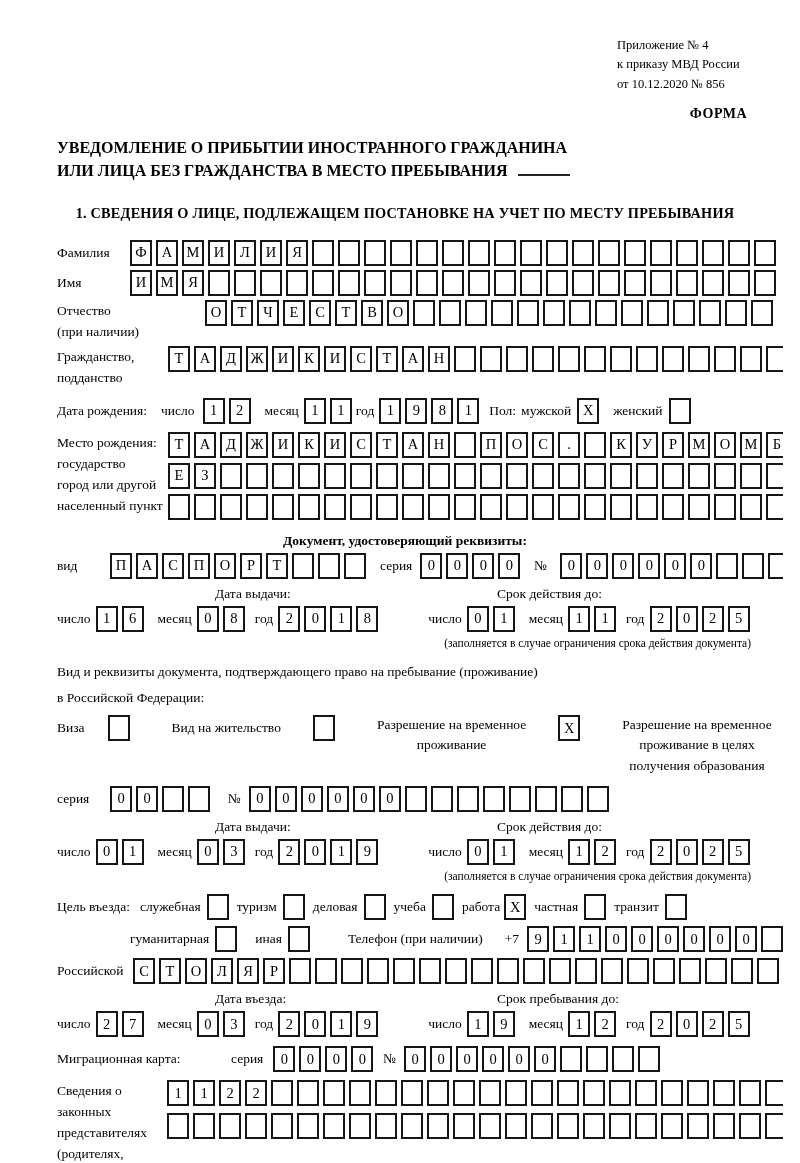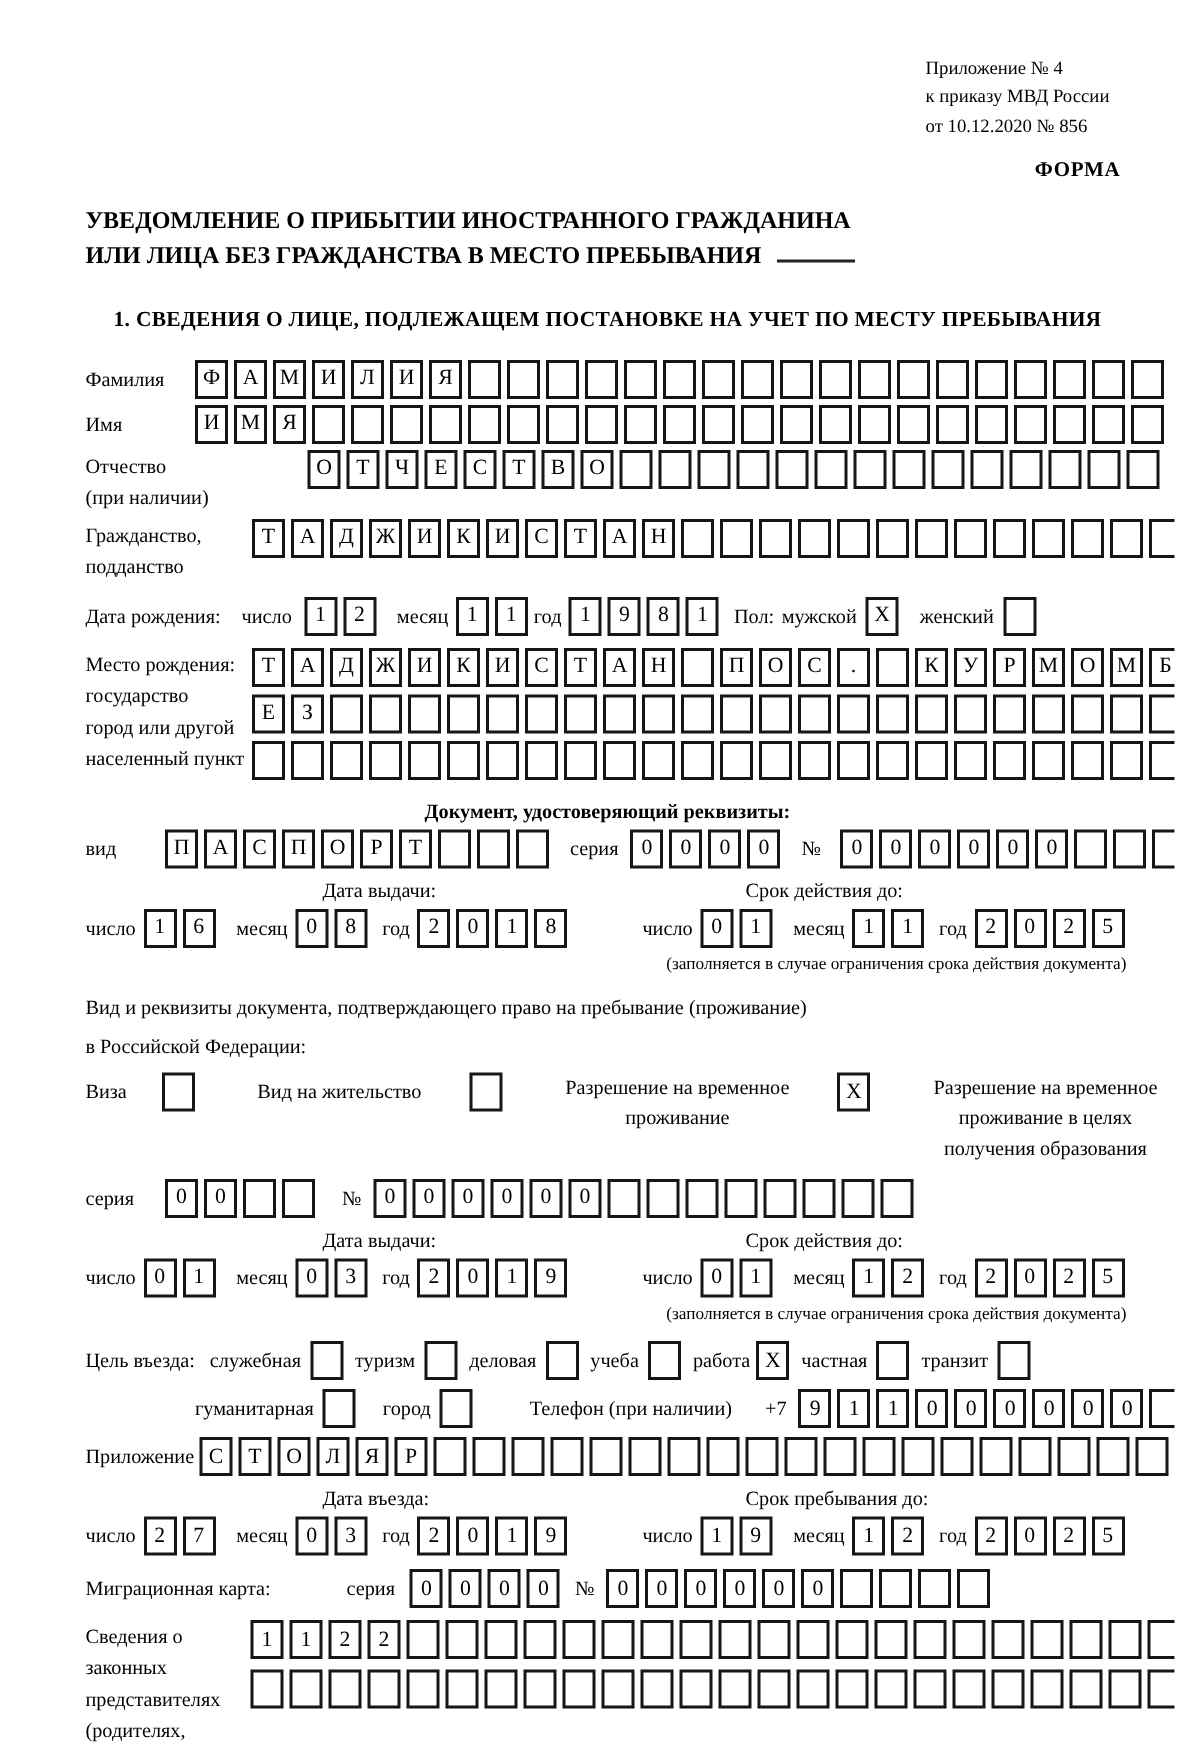--- a/index.html
+++ b/index.html
@@ -531,41 +531,41 @@
       <span class="chk"></span>
     </span>
   </div>
 
   <div class="row indent2" style="margin-top:6px">
     <span class="opt" style="margin-left:0">
       <span class="lbl">гуманитарная</span>
       <span class="chk"></span>
     </span>
     <span class="opt" style="margin-left:18px">
-      <span class="lbl">город</span>
+      <span class="lbl">иная</span>
       <span class="chk"></span>
     </span>
     <span class="lbl phone-lbl">Телефон (при наличии)</span>
     <span class="lbl phone-prefix">+7</span>
     <span class="strip">
         <span class="cell">9</span>
         <span class="cell">1</span>
         <span class="cell">1</span>
         <span class="cell">0</span>
         <span class="cell">0</span>
         <span class="cell">0</span>
         <span class="cell">0</span>
         <span class="cell">0</span>
         <span class="cell">0</span>
         <span class="cell"></span>
       </span>
   </div>
 
   <div class="row" style="margin-top:6px">
-    <span class="lbl w-prof">Приложение</span>
+    <span class="lbl w-prof">Российской</span>
     <span class="strip">
         <span class="cell">С</span>
         <span class="cell">Т</span>
         <span class="cell">О</span>
         <span class="cell">Л</span>
         <span class="cell">Я</span>
         <span class="cell">Р</span>
         <span class="cell"></span>
         <span class="cell"></span>
         <span class="cell"></span>

